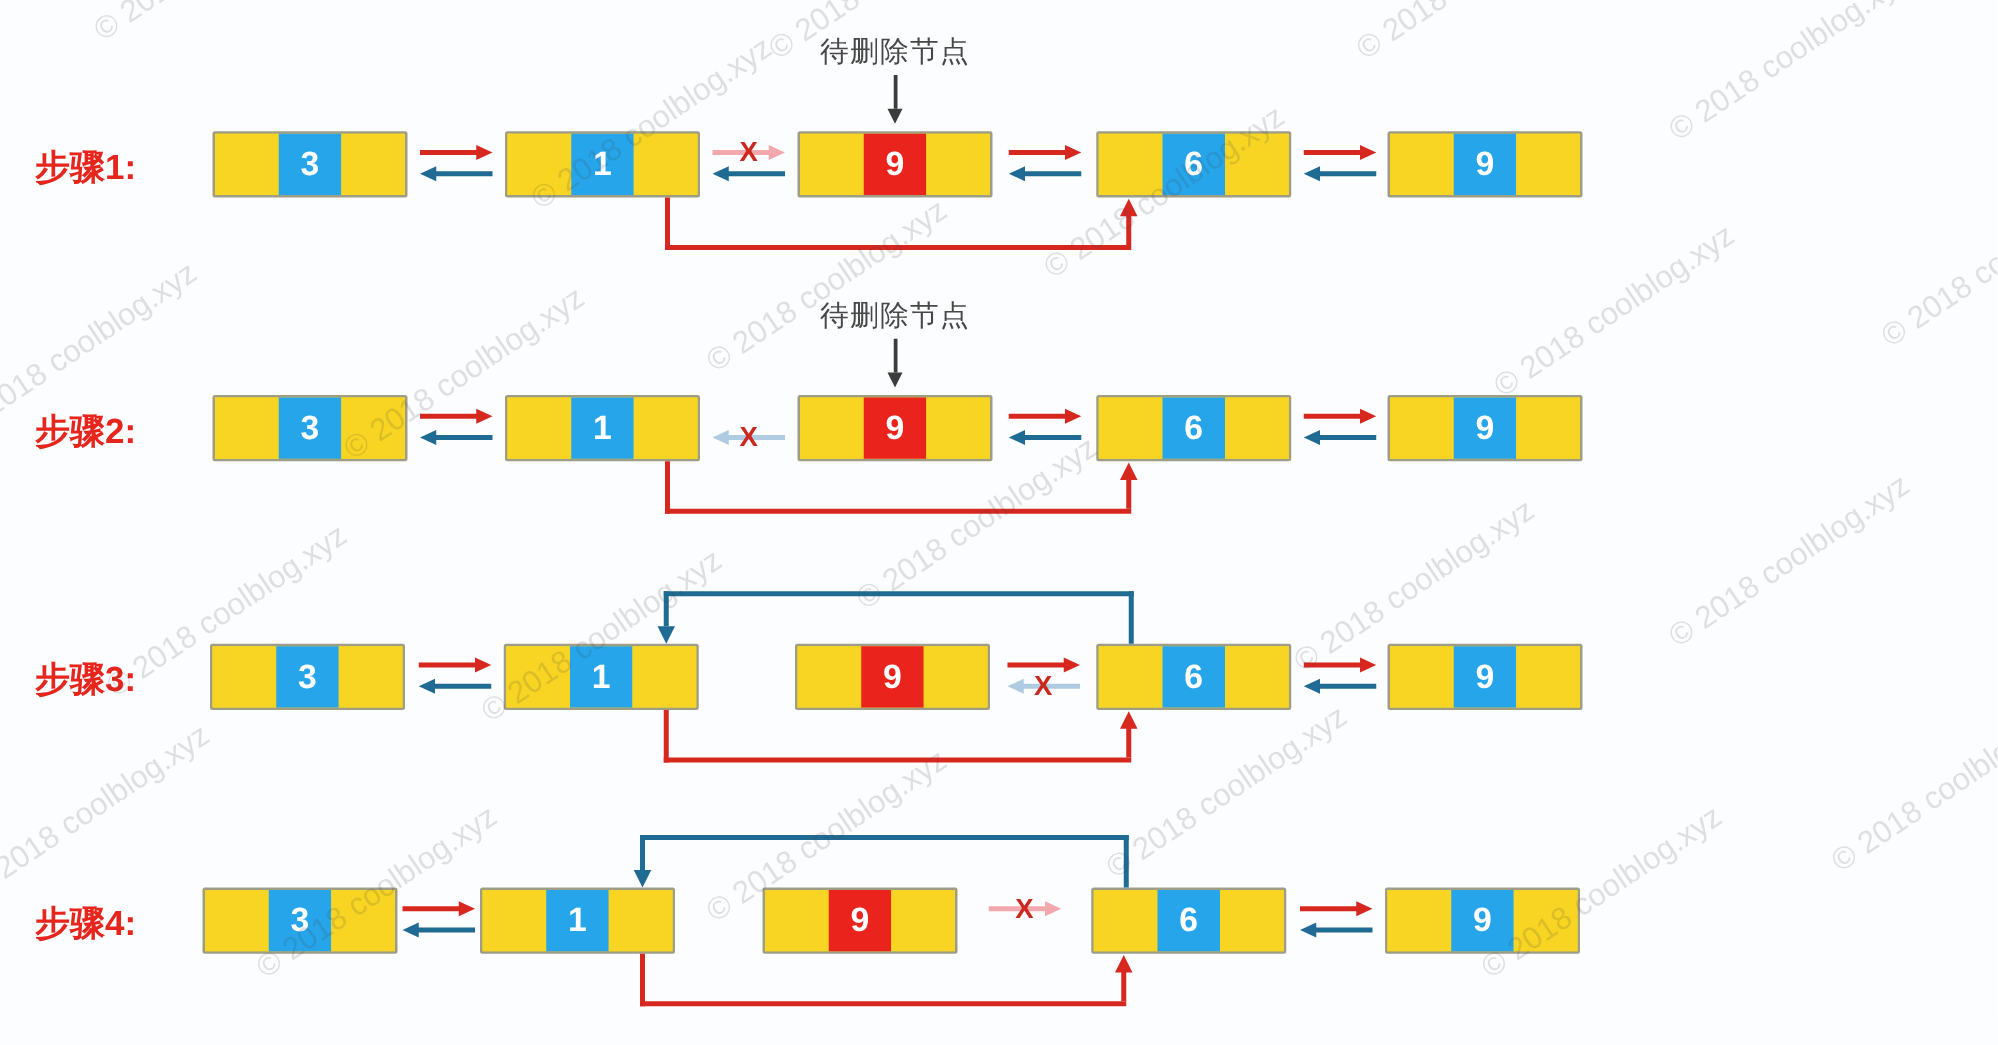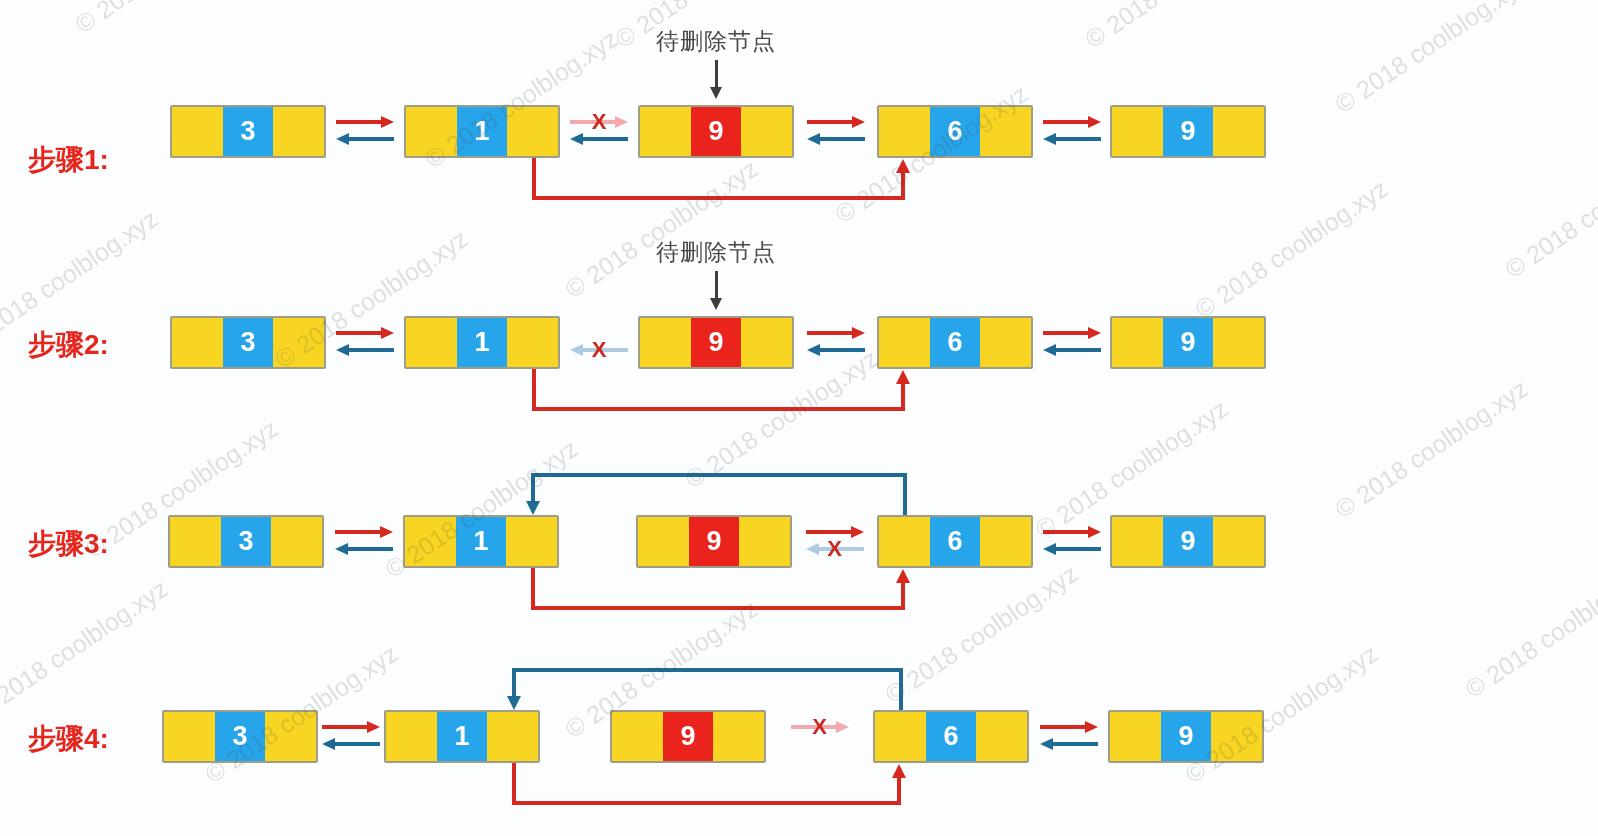--- a/index.html
+++ b/index.html
@@ -35,21 +35,21 @@
     <div class="wm" style="left: 380px; top: 560px; z-index: 6;">© 2018 coolblog.xyz</div>
     <div class="wm" style="left: 680px; top: 470px; z-index: 6;">© 2018 coolblog.xyz</div>
     <div class="wm" style="left: 1030px; top: 520px; z-index: 6;">© 2018 coolblog.xyz</div>
     <div class="wm" style="left: 1330px; top: 500px; z-index: 6;">© 2018 coolblog.xyz</div>
     <div class="wm" style="left: -30px; top: 700px; z-index: 6;">© 2018 coolblog.xyz</div>
     <div class="wm" style="left: 200px; top: 765px; z-index: 6;">© 2018 coolblog.xyz</div>
     <div class="wm" style="left: 560px; top: 720px; z-index: 6;">© 2018 coolblog.xyz</div>
     <div class="wm" style="left: 880px; top: 685px; z-index: 6;">© 2018 coolblog.xyz</div>
     <div class="wm" style="left: 1180px; top: 765px; z-index: 6;">© 2018 coolblog.xyz</div>
     <div class="wm" style="left: 1460px; top: 680px; z-index: 6;">© 2018 coolblog.xyz</div>
-    <div class="step-label" style="left: 28px; top: 115px; z-index: 2; margin-top: 26px;">步骤1:</div>
+    <div class="step-label" style="left: 28px; top: 115px; z-index: 2;">步骤1:</div>
     <div class="node" style="left: 170px; top: 105px; width: 156px; height: 53px; z-index: 2;">
       <div class="cell cell-yellow"></div>
       <div class="cell" style="background: rgb(38, 165, 234);">
         <span class="val">3</span>
       </div>
       <div class="cell cell-yellow"></div>
     </div>
     <div class="node" style="left: 404px; top: 105px; width: 156px; height: 53px; z-index: 2;">
       <div class="cell cell-yellow"></div>
       <div class="cell" style="background: rgb(38, 165, 234);">

